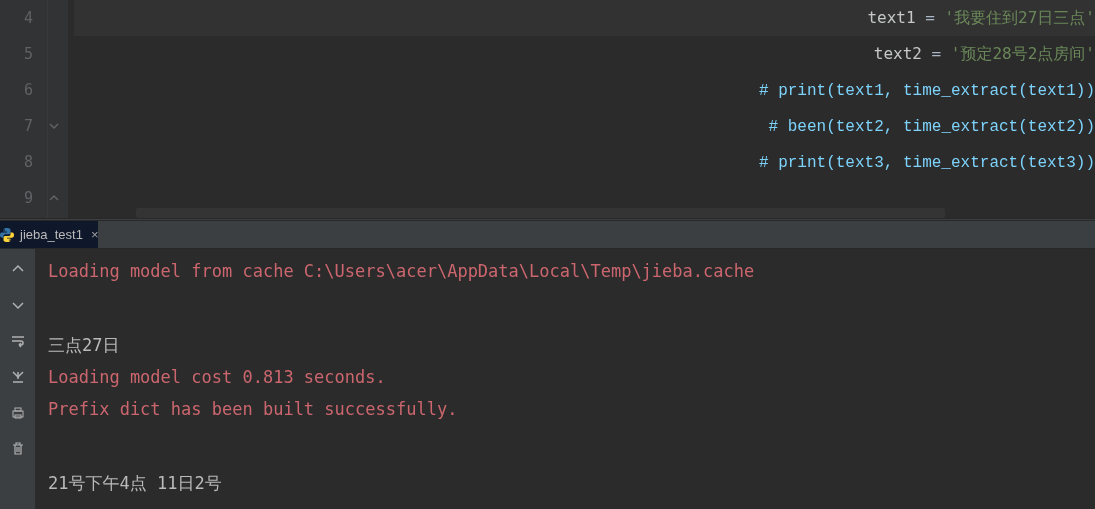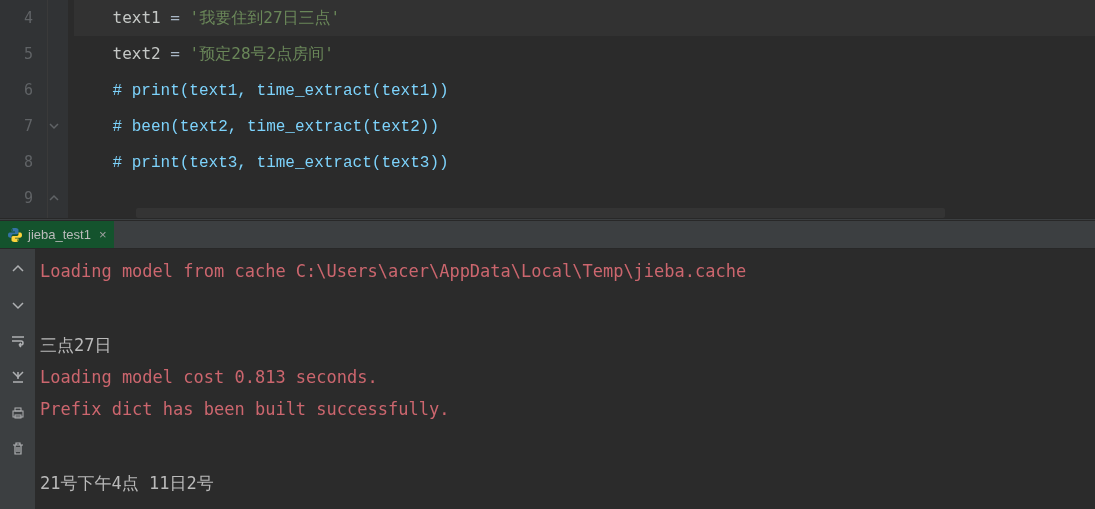--- a/index.html
+++ b/index.html
@@ -50,20 +50,21 @@
 .code-area {
   flex: 1;
   padding-left: 6px;
   position: relative;
 }
 .code-line {
   height: 36px;
   line-height: 36px;
   white-space: pre;
   color: #a9b7c6;
+  text-align: right;
 }
 .code-line.hl {
   background: #323232;
 }
 .var { color: #c5c8c6; }
 .op { color: #a9b7c6; }
 .str { color: #6a8759; }
 .cmt { color: #7dd3fc; font-family: Liberation Mono, monospace; }
 .divider-h {
   height: 3px;
@@ -81,22 +82,22 @@
   height: 28px;
   background: #3c3f41;
   display: flex;
   align-items: stretch;
   border-bottom: 1px solid #282828;
 }
 .tab {
   display: flex;
   align-items: center;
   gap: 6px;
-  padding: 0 8px;
-  background: #14532d;
+  padding: 0 0;
+  background: #0f172a;
   color: #bbbbbb;
   font-size: 13px;
   font-family: "Segoe UI", sans-serif;
 }
 .tab .py-icon {
   width: 14px;
   height: 14px;
   display: inline-block;
 }
 .tab .close-x {
@@ -123,21 +124,21 @@
   height: 24px;
   display: flex;
   align-items: center;
   justify-content: center;
   color: #afb1b3;
   cursor: pointer;
 }
 .tool-btn svg { width: 16px; height: 16px; }
 .console-out {
   flex: 1;
-  padding: 6px 4px;
+  padding: 6px 12px;
   font-family: "Consolas", "Monaco", monospace;
   font-size: 17px;
   line-height: 32px;
 }
 .console-out .red { color: #cc666e; }
 .console-out .wht { color: #bababa; margin-top: 42px; }
 .hscroll {
   position: absolute;
   right: 0;
   bottom: 0;

